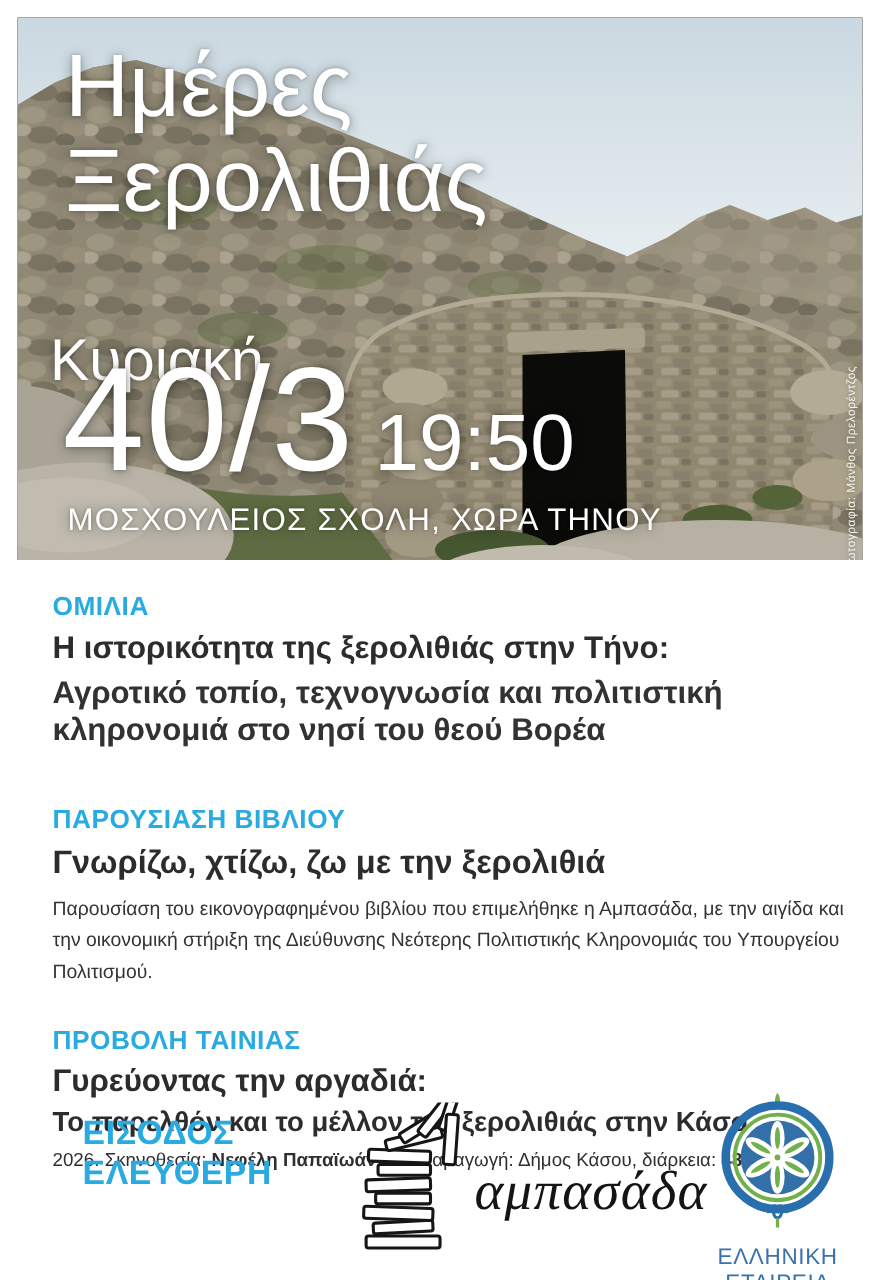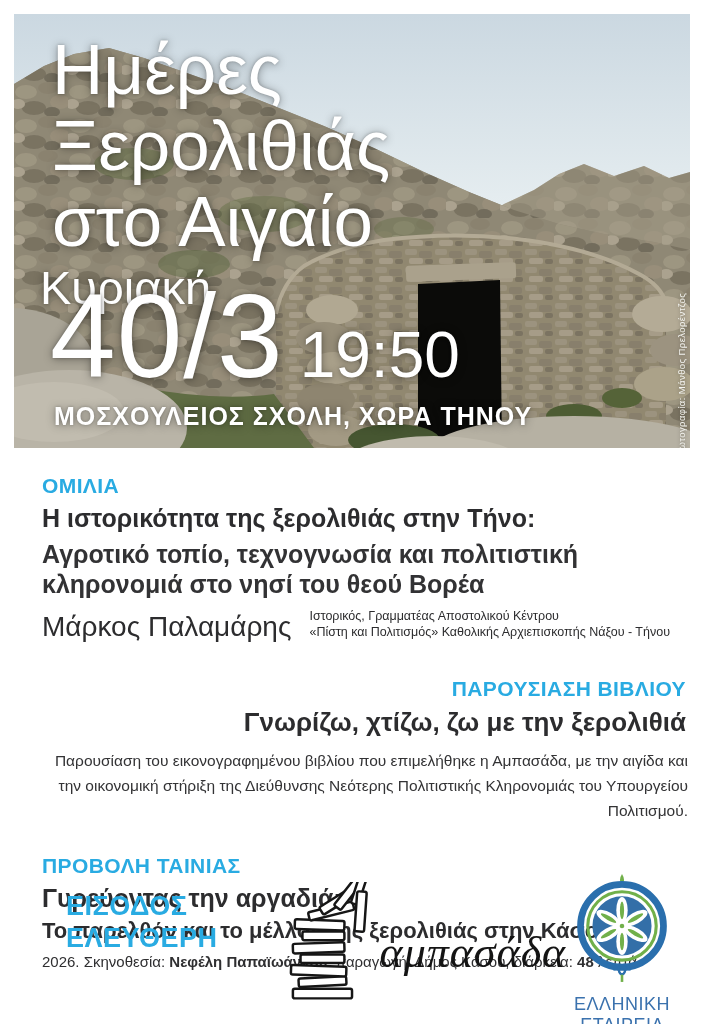--- a/index.html
+++ b/index.html
@@ -8,35 +8,35 @@
 
   
   .hero{position:absolute;left:14px;top:14px;width:676px;height:434px;overflow:hidden;background:#404040;}
   .hero svg{position:absolute;left:0;top:0;}
   .hero-text{position:absolute;color:#ffffff;text-shadow:0 1px 10px rgba(0,0,0,.38),0 0 3px rgba(0,0,0,.25);}
   .hero-title{left:38px;top:18px;font-size:71px;line-height:76px;font-weight:400;letter-spacing:0px;}
   .hero-day{left:26px;top:246px;font-size:47px;font-weight:400;}
   .hero-daterow{left:36px;top:258px;display:flex;align-items:baseline;}
   .hero-date{font-size:118px;font-weight:400;letter-spacing:1px;line-height:1.1;}
   .hero-time{font-size:64px;font-weight:400;margin-left:16px;letter-spacing:0px;}
-  .hero-venue{left:40px;top:388px;font-size:25px;font-weight:700;letter-spacing:1px;}
+  .hero-venue{left:40px;top:388px;font-size:25px;font-weight:400;letter-spacing:1px;}
   .hero-credit{position:absolute;right:3px;top:272px;height:170px;writing-mode:vertical-rl;
                transform:rotate(180deg);font-size:9.5px;color:#f2f2ee;letter-spacing:.4px;
                text-shadow:0 0 4px rgba(0,0,0,.4);}
 
   
   .content{position:absolute;left:0;top:448px;width:704px;padding:26px 18px 0 42px;box-sizing:border-box;}
   .kicker{font-size:21px;font-weight:700;color:#29ABE2;letter-spacing:.4px;margin:0 0 6px 0;}
   .sec-title{font-size:25px;font-weight:700;color:#2c2c2e;margin:0 0 6px 0;}
   .sec-subtitle{font-size:25px;font-weight:700;color:#323234;line-height:30px;width:640px;margin:0;}
   .speaker-row{display:flex;align-items:flex-end;margin-top:9px;}
   .speaker-name{font-size:28px;font-weight:400;color:#2c2c2e;line-height:30px;}
   .speaker-bio{font-size:12.5px;line-height:16px;color:#2c2c2e;margin-left:18px;padding-bottom:2px;}
   .section{margin-bottom:0;}
-  .sec2{margin-top:35px;text-align:right;}
+  .sec2{margin-top:45px;}
   .sec2 .sec-title{font-size:26px;margin-bottom:10px;}
   .body-par{font-size:15.5px;line-height:25px;color:#333335;width:646px;margin:0;}
   .sec3{margin-top:31px;}
   .sec3 .title1{font-size:25px;font-weight:700;margin:0 0 5px 0;}
   .sec3 .title2{font-size:22px;font-weight:700;margin:0 0 9px 0;}
   .credit-line{font-size:15px;color:#2f2f31;margin:0;}
   .credit-line b{font-weight:700;}
 
   
   .footer{position:absolute;left:12px;top:868px;width:704px;height:146px;display:flex;align-items:flex-start;}
@@ -118,44 +118,36 @@
       <ellipse cx="-5" cy="350" rx="85" ry="56" fill="#a9a496"></ellipse>
       <ellipse cx="55" cy="414" rx="118" ry="58" fill="#b9b4a7"></ellipse>
       <ellipse cx="40" cy="398" rx="70" ry="30" fill="#c4bfb2" opacity="0.7"></ellipse>
       <ellipse cx="560" cy="442" rx="150" ry="40" fill="#b6b1a3"></ellipse>
       <ellipse cx="420" cy="450" rx="90" ry="28" fill="#c0bbad"></ellipse>
     </svg>
 
     <div class="hero-text hero-title">
       <div>Ημέρες</div>
       <div>Ξερολιθιάς</div>
-      <div>στο Αιγαίο</div>
     </div>
     <div class="hero-text hero-day">Κυριακή</div>
     <div class="hero-text hero-daterow">
       <span class="hero-date">40/3</span>
       <span class="hero-time">19:50</span>
     </div>
     <div class="hero-text hero-venue">ΜΟΣΧΟΥΛΕΙΟΣ ΣΧΟΛΗ, ΧΩΡΑ ΤΗΝΟΥ</div>
     <div class="hero-credit">φωτογραφία: Μάνθος Πρελορέντζος</div>
   </div>
 
   <div class="content">
 
     <div class="section sec1">
       <div class="kicker">ΟΜΙΛΙΑ</div>
       <div class="sec-title">Η ιστορικότητα της ξερολιθιάς στην Τήνο:</div>
       <p class="sec-subtitle">Αγροτικό τοπίο, τεχνογνωσία και πολιτιστική κληρονομιά στο νησί του θεού Βορέα</p>
-      <div class="speaker-row">
-        <span class="speaker-name">Μάρκος Παλαμάρης</span>
-        <span class="speaker-bio">
-          <span>Ιστορικός, Γραμματέας Αποστολικού Κέντρου</span><br>
-          <span>«Πίστη και Πολιτισμός» Καθολικής Αρχιεπισκοπής Νάξου - Τήνου</span>
-        </span>
-      </div>
     </div>
 
     <div class="section sec2">
       <div class="kicker">ΠΑΡΟΥΣΙΑΣΗ ΒΙΒΛΙΟΥ</div>
       <div class="sec-title">Γνωρίζω, χτίζω, ζω με την ξερολιθιά</div>
       <p class="body-par">Παρουσίαση του εικονογραφημένου βιβλίου που επιμελήθηκε η Αμπασάδα, με την αιγίδα και την οικονομική στήριξη της Διεύθυνσης Νεότερης Πολιτιστικής Κληρονομιάς του Υπουργείου Πολιτισμού.</p>
     </div>
 
     <div class="section sec3">
       <div class="kicker">ΠΡΟΒΟΛΗ ΤΑΙΝΙΑΣ</div>

